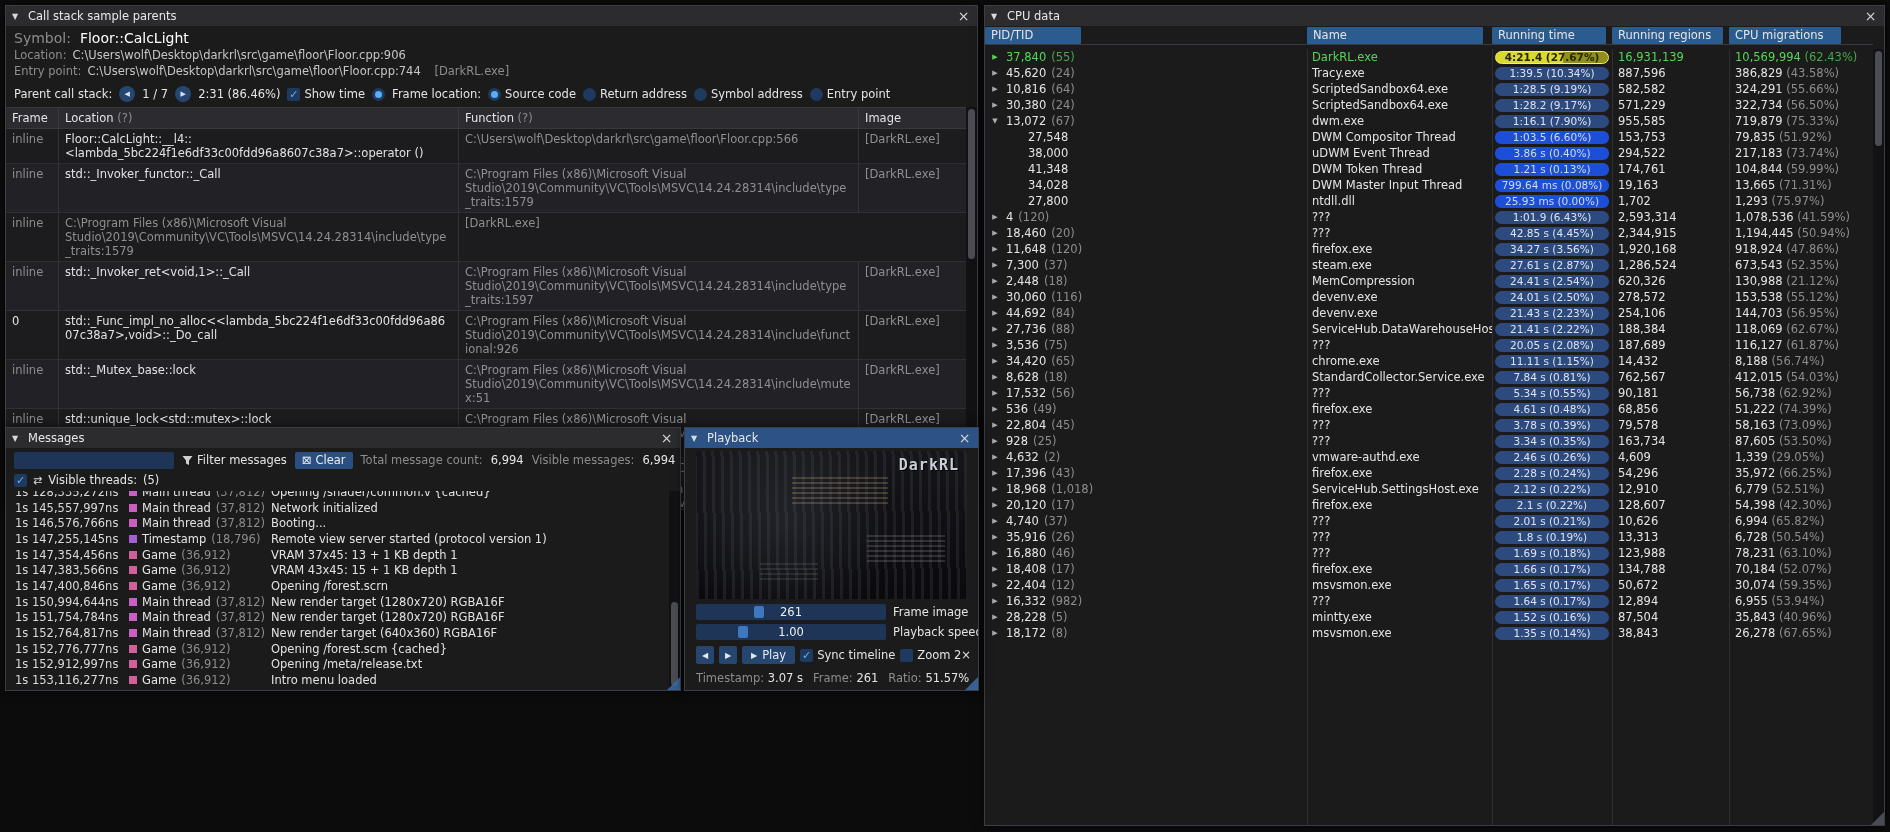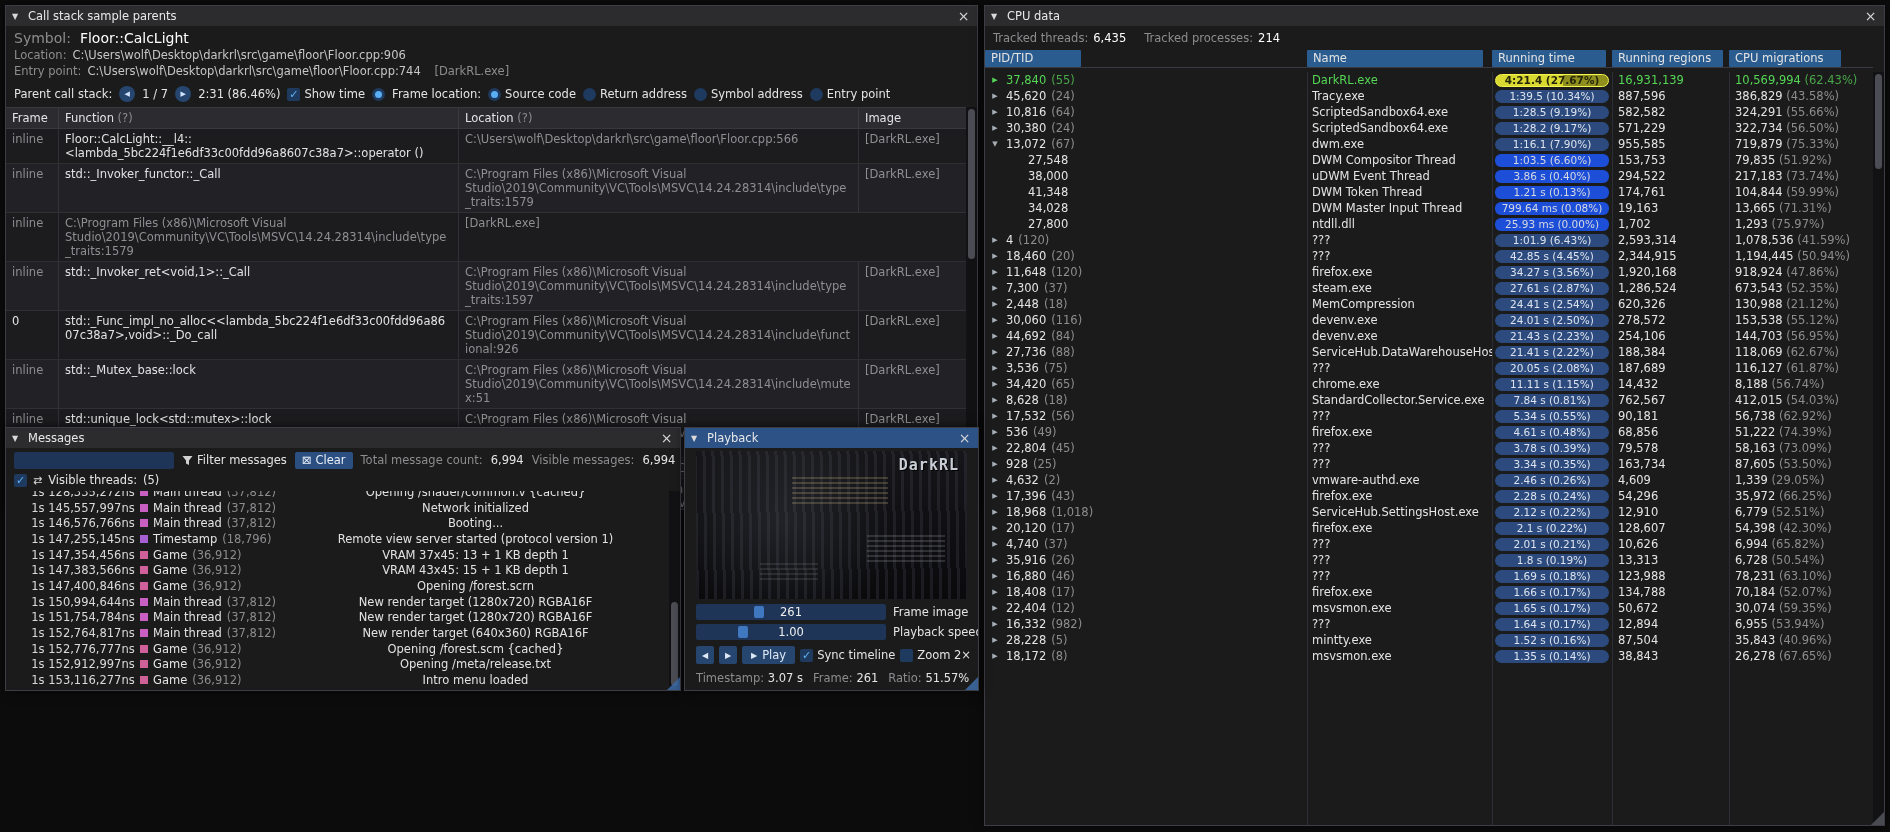--- a/index.html
+++ b/index.html
@@ -46,21 +46,21 @@
   .cs-row .w-loc,.cs-row .w-img{color:#8f8f92;}
 
   
   #messages{left:5px;top:427px;width:676px;height:264px;z-index:3;}
   .msg-toolbar{display:flex;align-items:center;gap:8px;padding:3px 8px;height:24px;font-size:11.5px;white-space:nowrap;overflow:hidden;}
   .filter-input{width:160px;height:17px;background:#1e3557;border-radius:2px;flex:0 0 auto;}
   .btn-blue{display:flex;align-items:center;gap:4px;background:#2a4f80;border-radius:2px;height:17px;padding:0 7px;color:#e8eef8;flex:0 0 auto;}
   .msg-subbar{display:flex;align-items:center;gap:6px;padding:0 8px 3px;font-size:11.5px;height:19px;}
   .shuffle-ic{color:#d8d8d8;font-size:11px;}
   .msg-list{flex:1;position:relative;overflow:hidden;}
-  .msg-rows{position:absolute;top:-7px;left:16px;right:11px;text-align:center;}
+  .msg-rows{position:absolute;top:-7px;left:5px;right:11px;}
   .msg-row{display:flex;align-items:center;height:15.7px;font-size:11.5px;white-space:nowrap;overflow:hidden;}
   .m-time{width:118px;padding-left:4px;color:#dadada;flex:0 0 auto;overflow:hidden;}
   .m-thread{width:142px;display:flex;align-items:center;gap:5px;flex:0 0 auto;overflow:hidden;}
   .m-dot{width:8px;height:8px;flex:0 0 auto;}
   .m-text{flex:1;overflow:hidden;color:#e2e2e2;}
 
   
   #playback{left:684px;top:427px;width:295px;height:264px;z-index:3;}
   .pb-image{width:271px;height:152px;margin:3px 11px;position:relative;overflow:hidden;
     background:
@@ -157,22 +157,22 @@
       <span>Symbol address</span>
     </span>
     <span class="cbwrap">
       <span class="radio"></span>
       <span>Entry point</span>
     </span>
   </div>
   <div class="cs-table">
     <div class="cs-hrow">
       <div class="cc w-frame">Frame</div>
+      <div class="cc w-loc"><span>Location</span> <span class="dim">(?)</span></div>
       <div class="cc w-func"><span>Function</span> <span class="dim">(?)</span></div>
-      <div class="cc w-loc"><span>Location</span> <span class="dim">(?)</span></div>
       <div class="cc w-img">Image</div>
     </div>
     <div class="cs-rows">
         <div class="cs-row">
           <div class="cc w-frame dim">inline</div>
           <div class="cc w-func">Floor::CalcLight::__l4::&lt;lambda_5bc224f1e6df33c00fdd96a8607c38a7&gt;::operator ()</div>
           <div class="cc w-loc">C:\Users\wolf\Desktop\darkrl\src\game\floor\Floor.cpp:566</div>
           <div class="cc w-img">[DarkRL.exe]</div>
         </div>
         <div class="cs-row">
@@ -435,24 +435,20 @@
   </div>
   <div class="grip"></div>
 </div>
 
 <div class="panel" id="cpu">
   <div class="titlebar">
     <span class="collapse">▼</span>
     <span class="t-title">CPU data</span>
     <span class="t-close">×</span>
   </div>
-  <div class="cpu-stats">
-    <span><span class="dim">Tracked threads:</span><b>6,435</b></span>
-    <span><span class="dim">Tracked processes:</span><b>214</b></span>
-  </div>
   <div class="cpu-table">
     <div class="cpu-hrow">
       <div class="cpu-hcell hw-pid">
           <span class="chip">PID/TID</span>
         </div>
       <div class="cpu-hcell hw-name">
           <span class="chip">Name</span>
         </div>
       <div class="cpu-hcell hw-time">
           <span class="chip">Running time</span>

